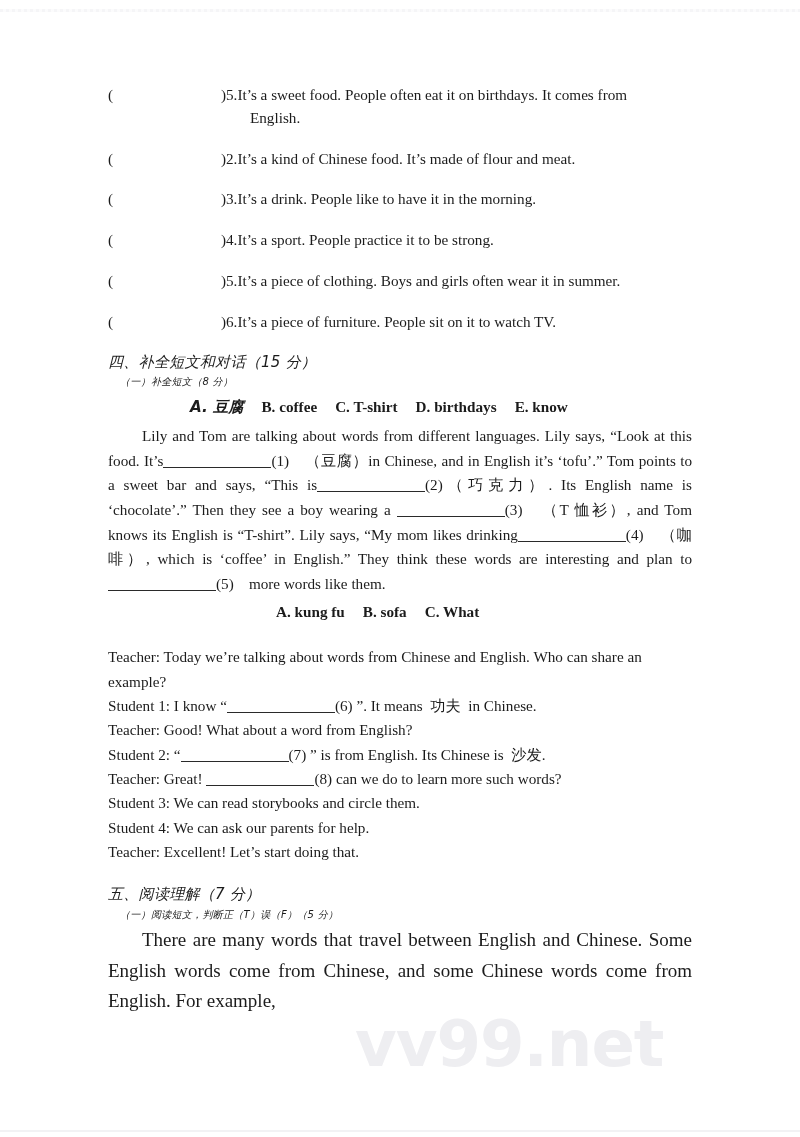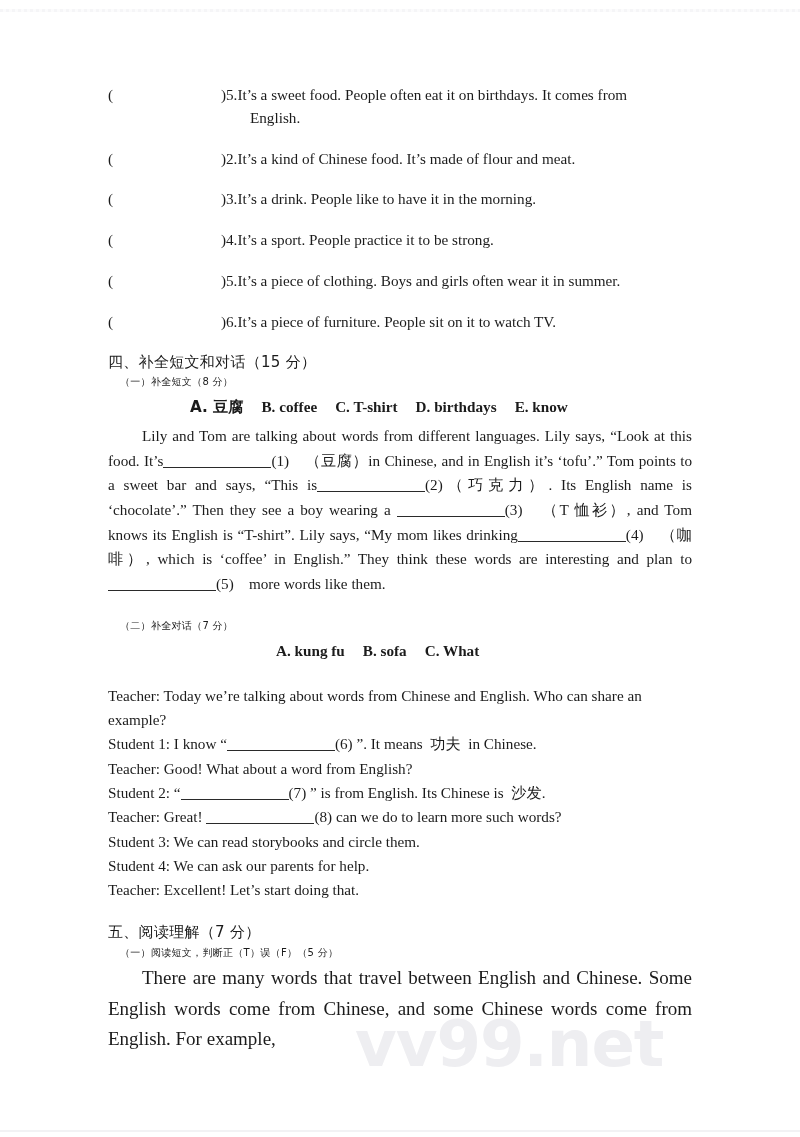--- a/index.html
+++ b/index.html
@@ -84,20 +84,21 @@
     display: inline;
   }
   .judge-cont {
     display: block;
     margin-left: 142px;
   }
 
   
   .cn {
     font-family: "DejaVu Sans", "Liberation Sans", sans-serif;
+    font-style: italic;
   }
   .sec-title {
     font-size: 15px;
     line-height: 1.62;
     margin-top: 16px;
     letter-spacing: .3px;
   }
   .subsec-title {
     font-size: 10px;
     line-height: 1.62;
@@ -198,21 +199,20 @@
 
     <div class="sec-title cn">四、补全短文和对话（15 分）</div>
     <div class="subsec-title cn">（一）补全短文（8 分）</div>
 
     <div class="options">
       <span class="opt cn">A. 豆腐</span><span class="opt">B. coffee</span><span class="opt">C. T-shirt</span><span class="opt">D. birthdays</span><span class="opt">E. know</span>
     </div>
 
     <div class="passage"><span>Lily and Tom are talking about words from different languages. Lily says, “Look at this food. It’s</span><span class="blank w1"></span><span>(1)　（豆腐）in Chinese, and in English it’s ‘tofu’.” Tom points to a sweet bar and says, “This is</span><span class="blank w1"></span><span>(2)（巧克力）. Its English name is ‘chocolate’.” Then they see a boy wearing a</span> <span class="blank w1"></span><span>(3)　（T 恤衫）, and Tom knows its English is “T-shirt”. Lily says, “My mom likes drinking</span><span class="blank w1"></span><span>(4)　（咖啡）, which is ‘coffee’ in English.” They think these words are interesting and plan to</span><span class="blank w1"></span><span>(5)　more words like them.</span></div>
 
-    <div class="subsec-title cn" style="margin-top:22px;">（二）补全对话（7 分）</div>
 
     <div class="options" style="padding-left:168px;">
       <span class="opt">A. kung fu</span><span class="opt">B. sofa</span><span class="opt">C. What</span>
     </div>
 
     <div class="dialogue" style="margin-top:24px;">
 
       <p class="dlg-line">Teacher: Today we’re talking about words from Chinese and English. Who can share an example?</p>
 
       <p class="dlg-line"><span>Student 1: I know “</span><span class="blank w1"></span><span>(6) ”. It means &nbsp;功夫&nbsp; in Chinese.</span></p>

